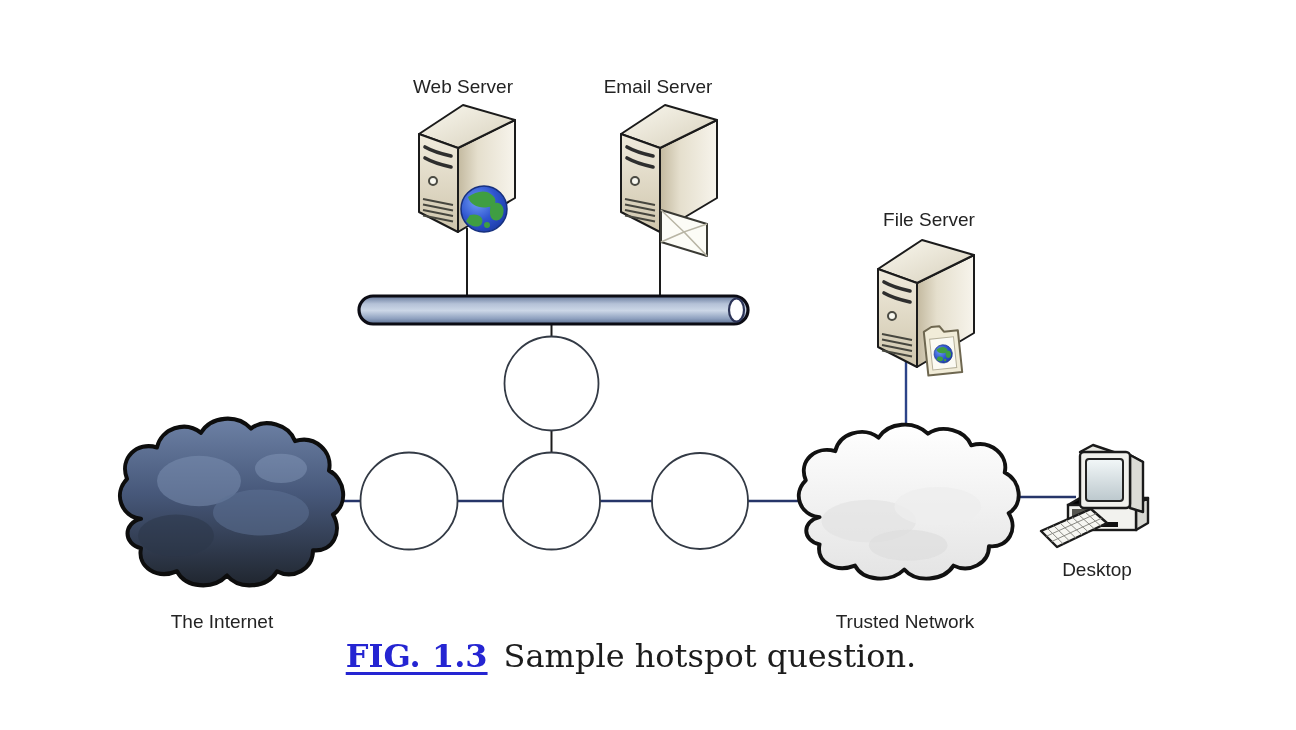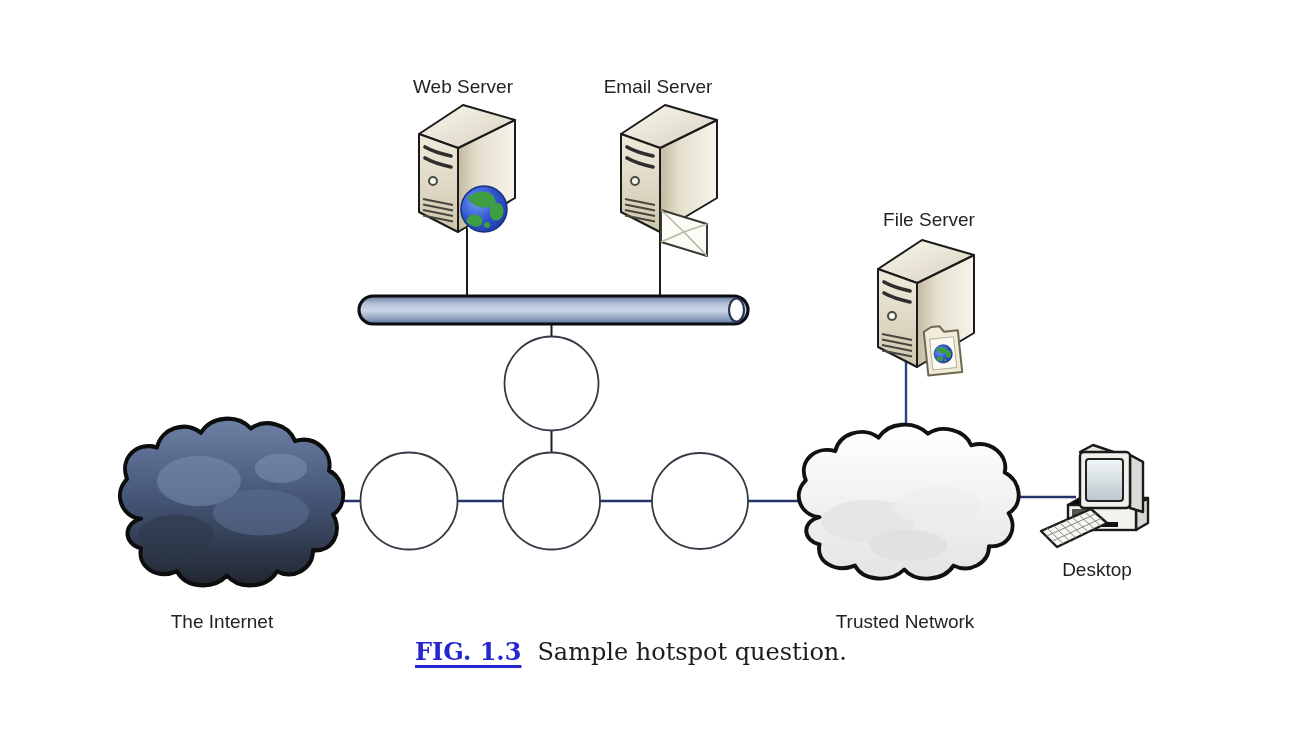--- a/index.html
+++ b/index.html
@@ -1,21 +1,21 @@
 <!DOCTYPE html>
 <html><head>
 <meta charset="utf-8">
 <style>
   html,body{margin:0;padding:0;background:#ffffff;}
   .page{position:relative;width:1269px;height:730px;background:#ffffff;overflow:hidden;
         font-family:"Liberation Sans", sans-serif;}
   svg text.lbl{font-family:"Liberation Sans", sans-serif;font-size:19px;fill:#232323;}
   .caption{position:absolute;left:0;top:637px;width:1296px;text-align:center;
            padding-right:34px;box-sizing:border-box;
-           font-family:"DejaVu Serif","Liberation Serif",serif;font-size:24px;color:#1c1c1c;}
+           font-family:"DejaVu Serif","Liberation Serif",serif;font-size:32px;color:#1c1c1c;}
   .caption a{color:#2525d2;font-weight:bold;text-decoration:underline;
              text-decoration-thickness:3px;text-underline-offset:5px;margin-right:16px;cursor:pointer;}
 </style>
 </head>
 <body>
 
 <div class="page">
 
 <svg width="1296" height="730" viewBox="0 0 1296 730">
   <defs>

